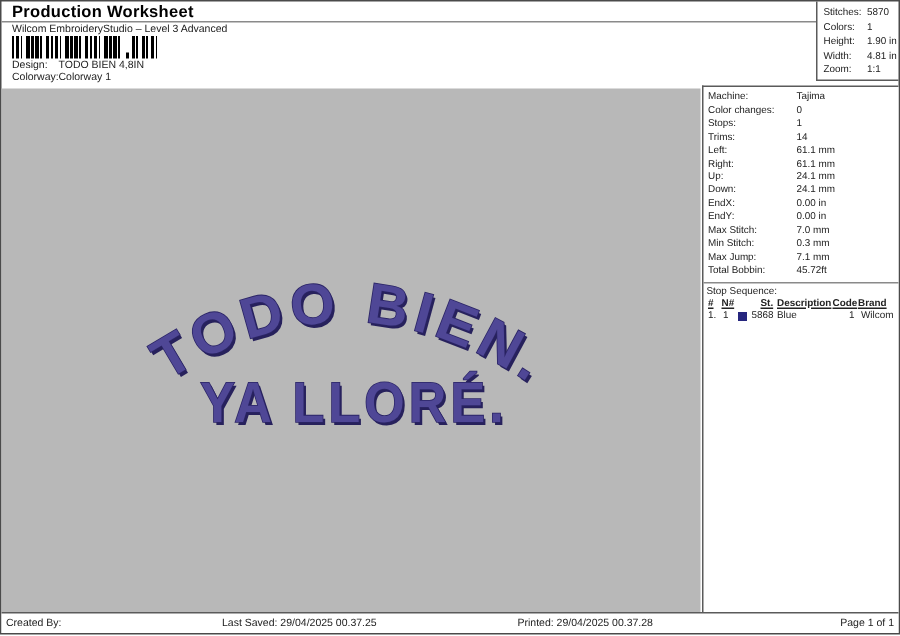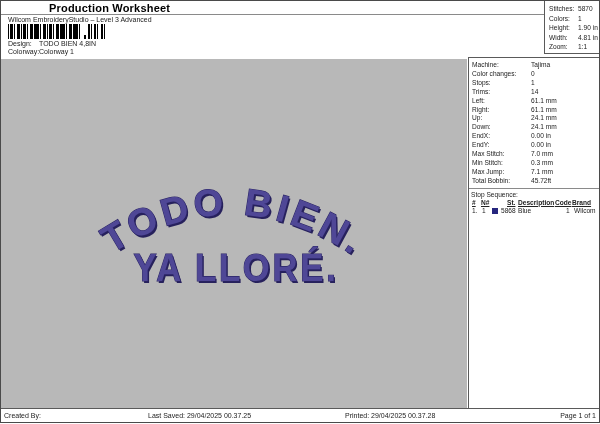--- a/index.html
+++ b/index.html
@@ -3,21 +3,21 @@
 <meta charset="utf-8">
 <style>
   * { margin:0; padding:0; box-sizing:border-box; }
   html,body { background:#fff; width:600px; height:424px; overflow:hidden;
     font-family:"Liberation Sans", sans-serif; -webkit-font-smoothing:antialiased; }
   .page { position:absolute; left:0; top:0; width:600px; height:423px;
     border:1px solid #4a4a4a; background:#fff; }
   .abs { position:absolute; }
 
   
-  .title { left:7px; top:1px; font-size:11px; font-weight:bold; color:#000; letter-spacing:.2px;margin-left:41px; }
+  .title { left:7px; top:1px; font-size:11px; font-weight:bold; color:#000; letter-spacing:.2px; }
   .title-rule { left:0; top:13px; width:543px; height:1px; background:#8a8a8a; }
   .subtitle { left:7px; top:15px; font-size:7px; color:#222; }
   .barcode { left:7px; top:23px; width:98px; height:15px; }
   .bc-seg1 { position:absolute; left:0; top:0; width:74px; height:15px;
     background:repeating-linear-gradient(90deg,#000 0 1.5px,#fff 1.5px 2.5px,#000 2.5px 5px,#fff 5px 6px,#000 6px 7px,#fff 7px 9.5px,#000 9.5px 12px,#fff 12px 13px); }
   .bc-comma { position:absolute; left:76px; top:11px; width:2px; height:4px; background:#000; }
   .bc-seg2 { position:absolute; left:80px; top:0; width:18px; height:15px;
     background:repeating-linear-gradient(90deg,#000 0 2px,#fff 2px 3px,#000 3px 4px,#fff 4px 6.5px); }
   .meta-row { left:7px; font-size:7px; color:#222; }
   .meta-label { display:inline-block; width:31px; }

